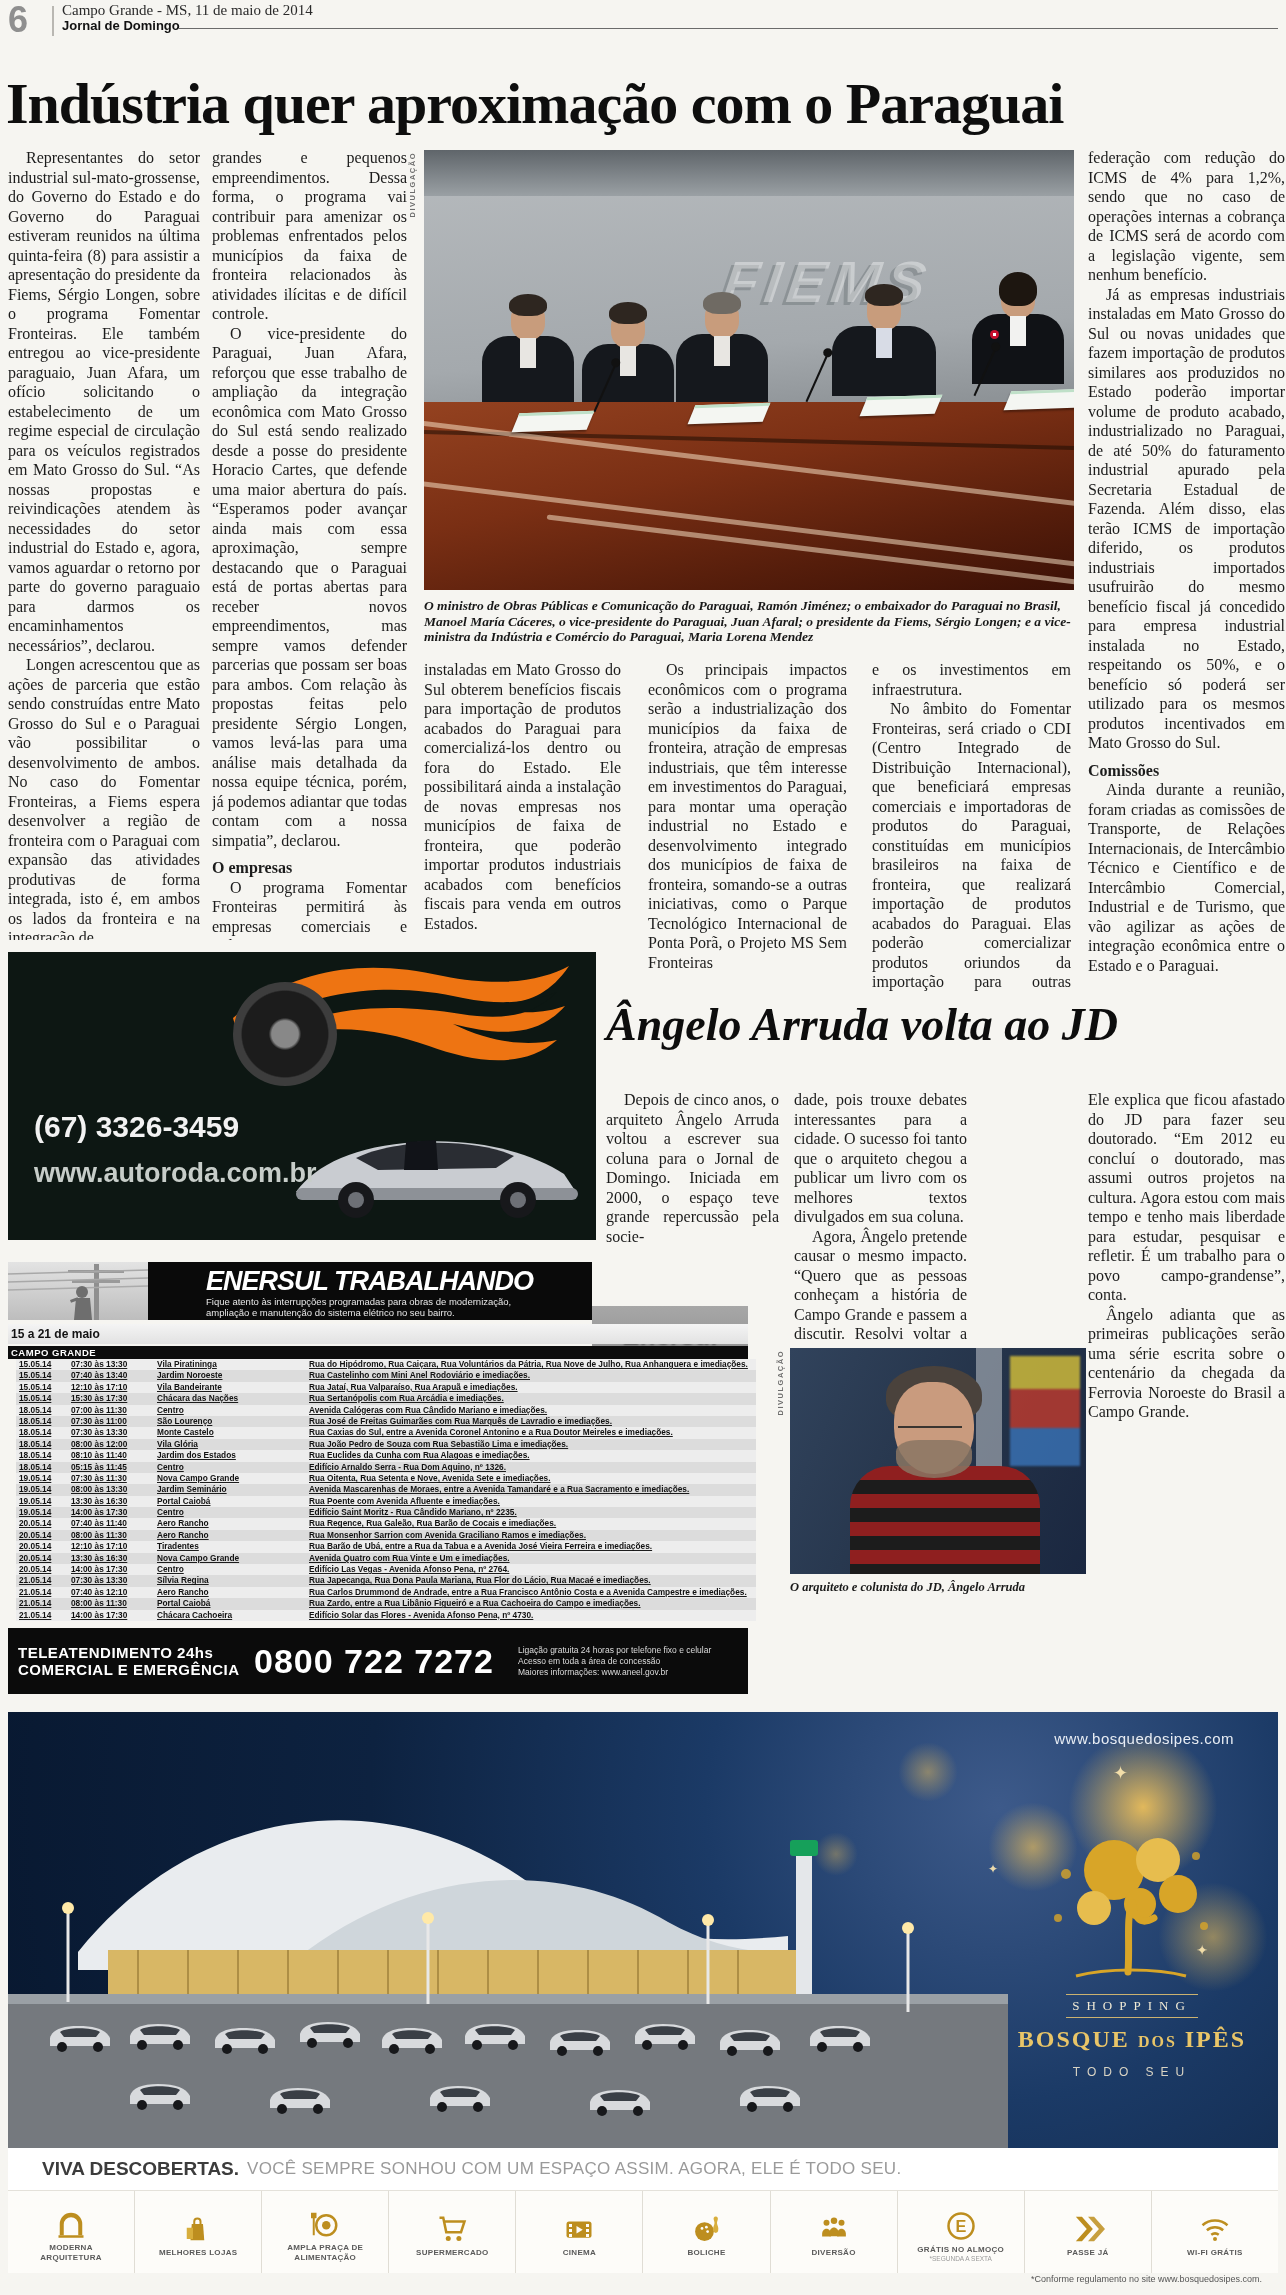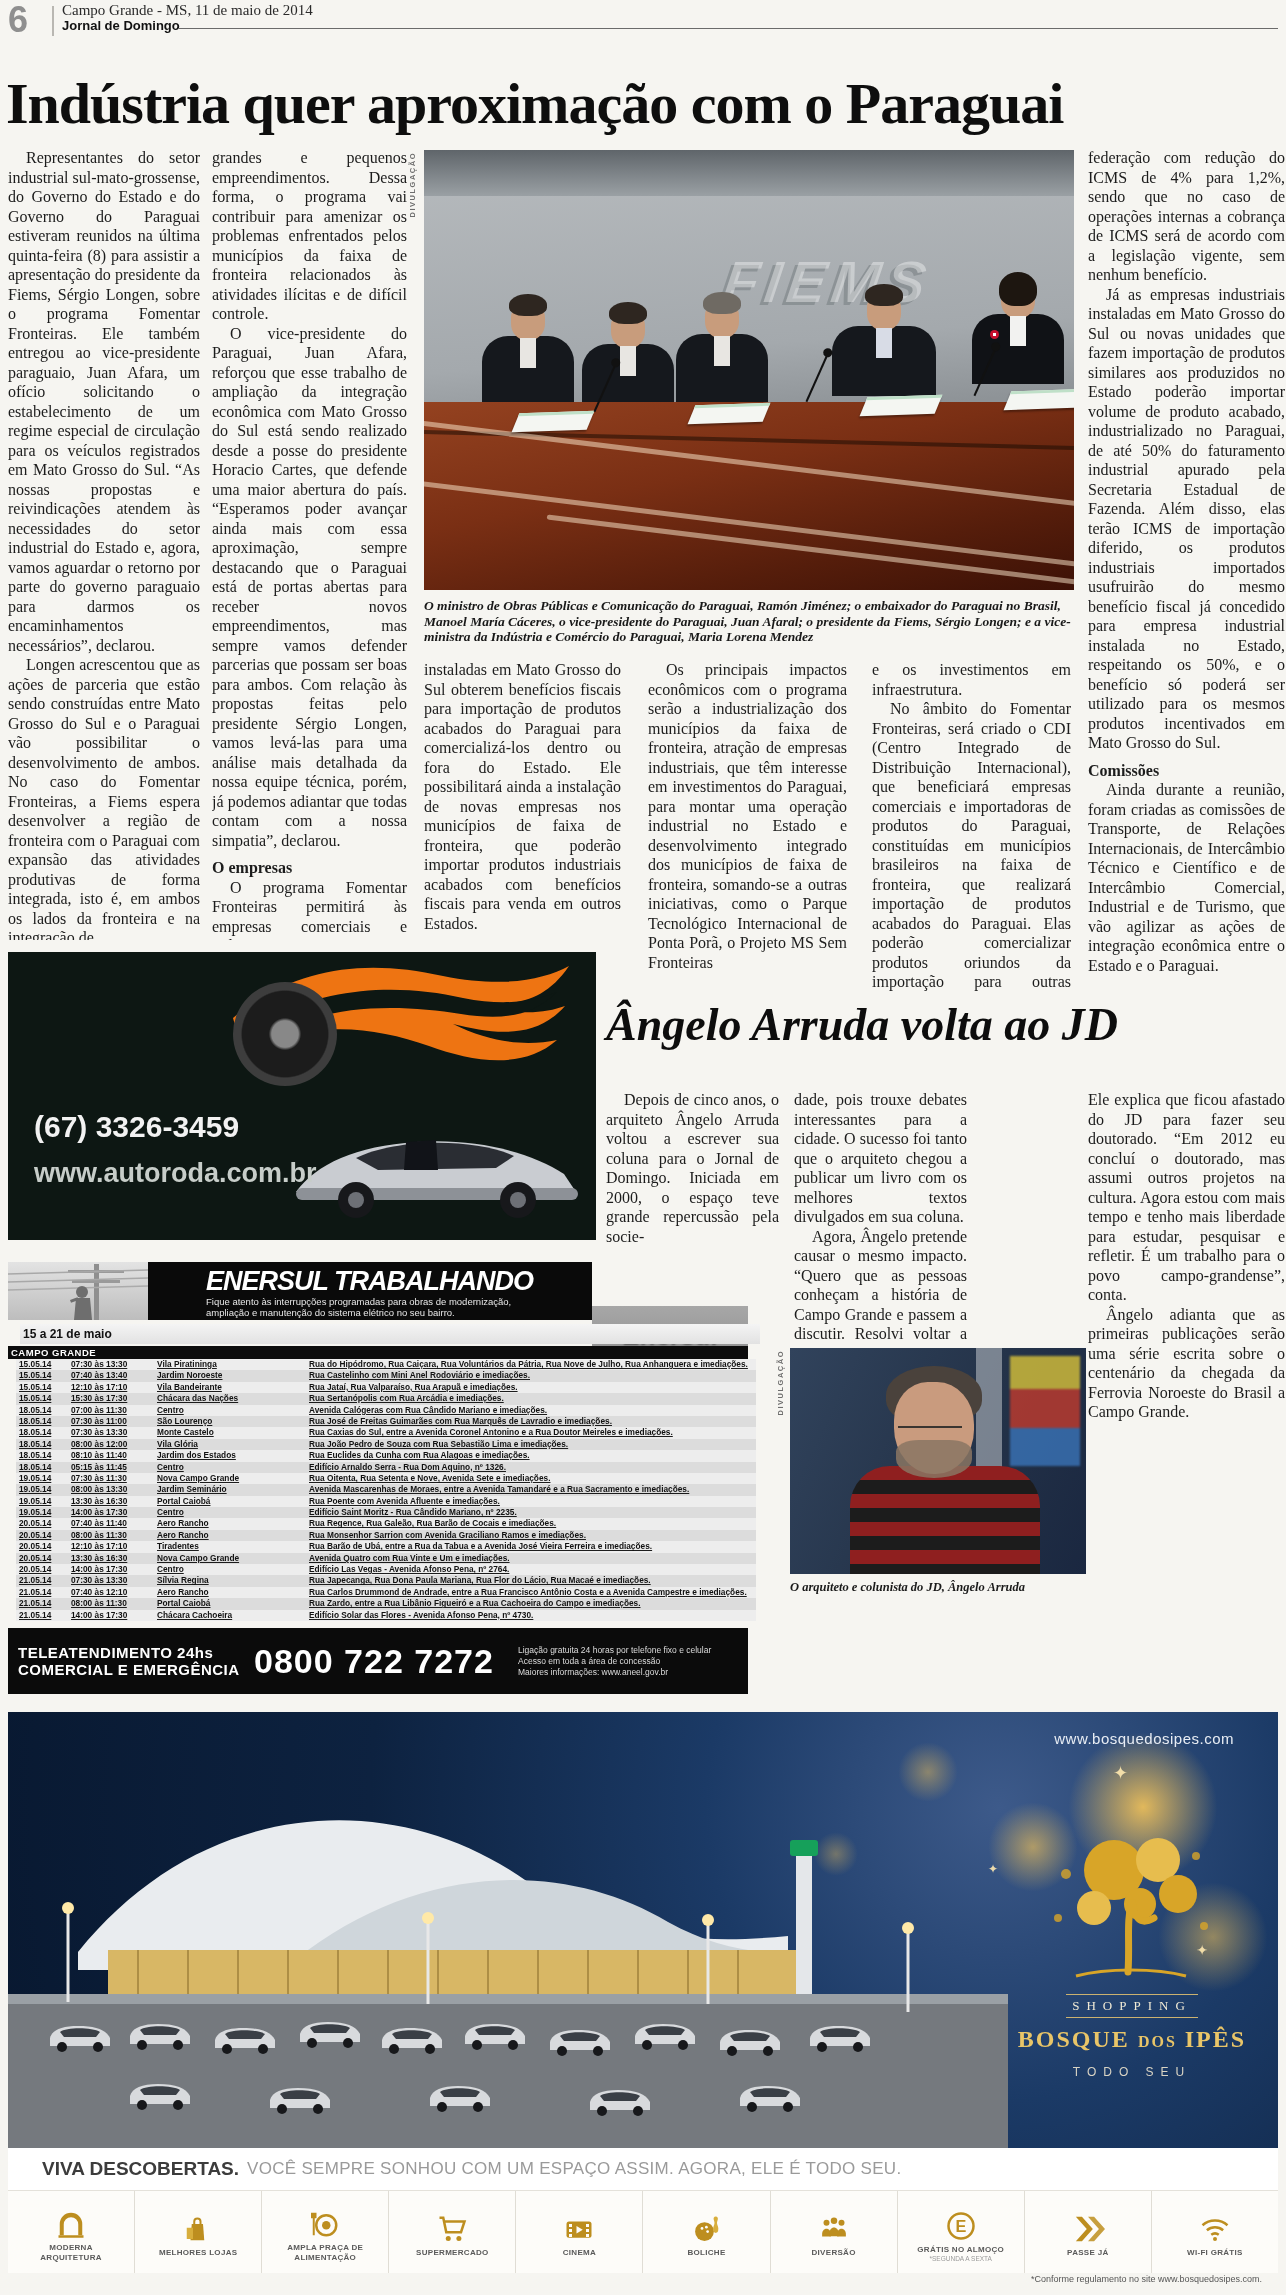--- a/index.html
+++ b/index.html
@@ -91,21 +91,21 @@
 
   
   .enersul{position:absolute;left:8px;top:1262px;width:740px;height:436px;font-family:"Liberation Sans",sans-serif;}
   .en-banner{position:absolute;left:0;top:0;width:740px;height:58px;display:flex;}
   .en-photo{width:140px;height:58px;background:linear-gradient(#e3e3e3,#bdbdbd);position:relative;overflow:hidden;}
   .en-black{width:444px;height:58px;background:#0a0a0a;color:#fff;padding:5px 0 0 58px;box-sizing:border-box;}
   .en-title{font:700 italic 27px/28px "Liberation Sans",sans-serif;letter-spacing:-1px;}
   .en-sub{font:9.5px/11px "Liberation Sans",sans-serif;color:#e8e8e8;width:330px;margin-top:1px;}
   .en-logo{width:156px;height:58px;background:linear-gradient(#a7a7a7,#8d8d8d);display:flex;align-items:center;justify-content:center;
            font:700 italic 26px "Liberation Sans",sans-serif;color:#fff;text-shadow:1px 1px 2px #555;margin-top:44px;}
-  .en-period{position:absolute;left:12px;top:62px;width:740px;height:20px;background:linear-gradient(#f4f4f4,#e2e2e2);
+  .en-period{position:absolute;left:0;top:62px;width:740px;height:20px;background:linear-gradient(#f4f4f4,#e2e2e2);
              font:700 12px/20px "Liberation Sans",sans-serif;color:#111;padding-left:3px;box-sizing:border-box;}
   .en-city{position:absolute;left:0;top:84px;width:740px;height:13px;background:#0c0c0c;color:#fff;
            font:700 9.5px/13px "Liberation Sans",sans-serif;padding-left:3px;box-sizing:border-box;letter-spacing:.5px;}
   .en-rows{position:absolute;left:8px;top:97px;width:740px;text-decoration:underline;}
   .en-row{display:flex;height:11.4px;font:700 8.3px/11.4px "Liberation Sans",sans-serif;color:#111;}
   .en-row:nth-child(odd){background:#ededed;}
   .en-row:nth-child(even){background:#dcdcdc;}
   .en-date{width:52px;padding-left:3px;flex:none;}
   .en-time{width:86px;flex:none;}
   .en-district{width:152px;flex:none;}

